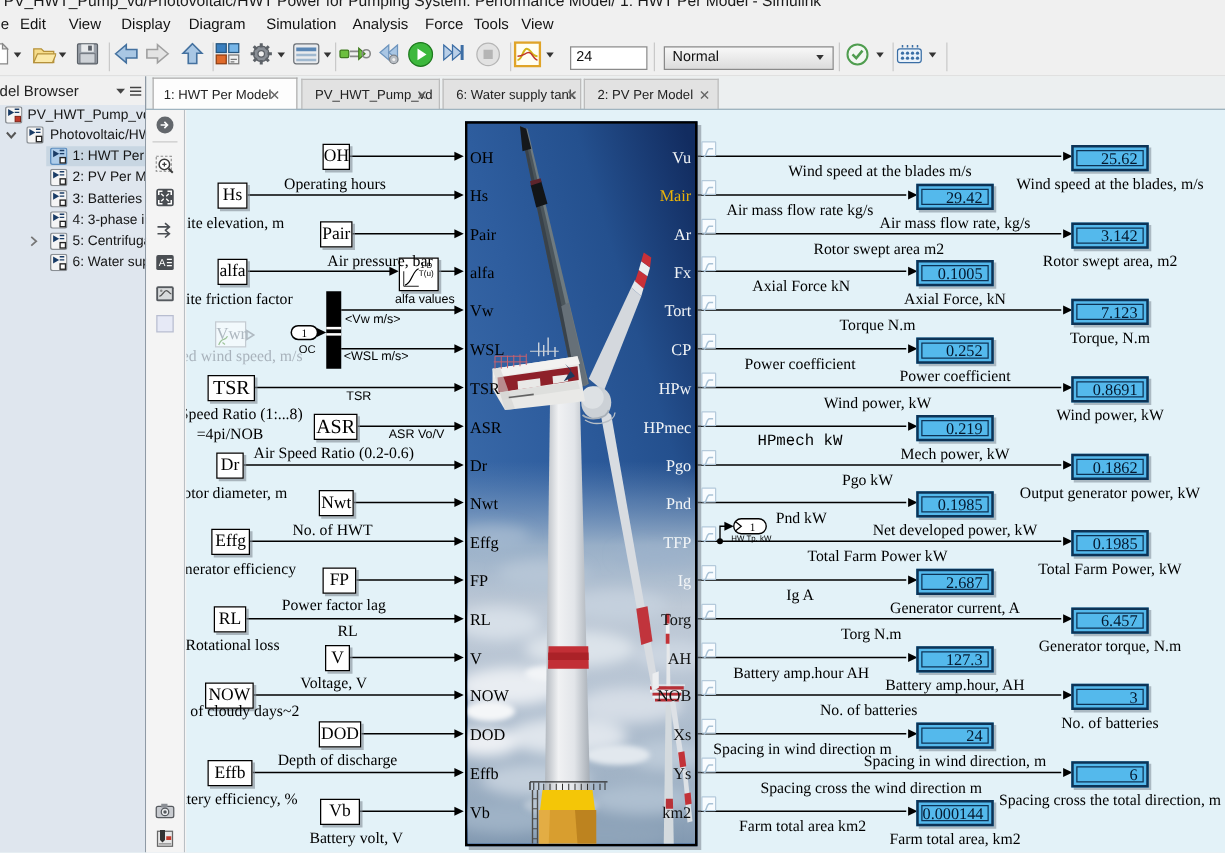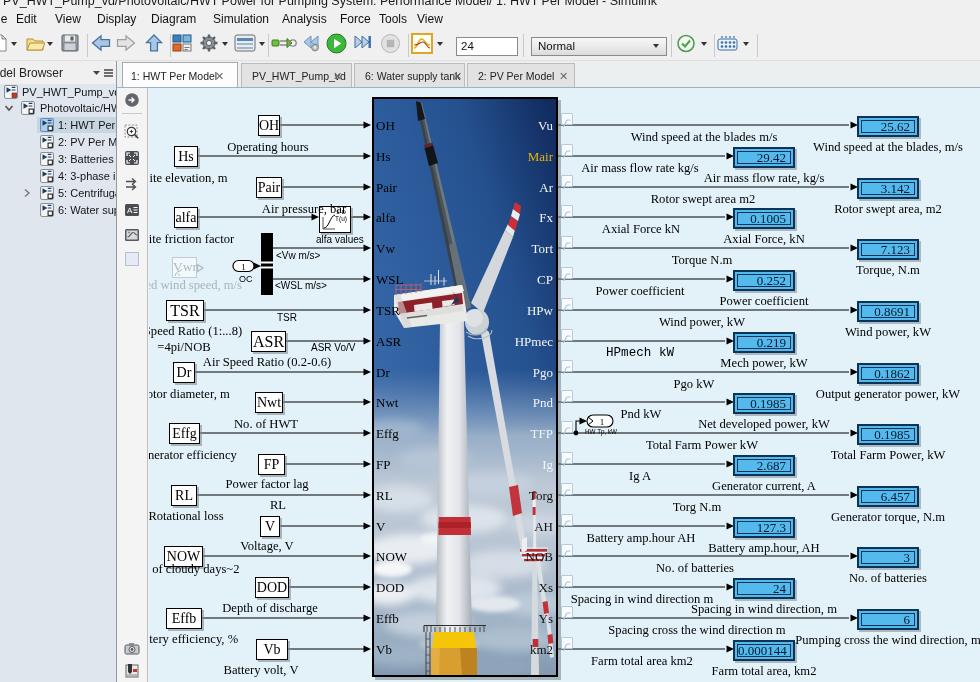--- a/index.html
+++ b/index.html
@@ -445,21 +445,21 @@
 <div class="anno" style="left:35px;top:299px;">Rotor diameter, m</div>
 <div class="anno" style="left:117px;top:329px;">No. of HWT</div>
 <div class="anno" style="left:36px;top:360px;">Generator efficiency</div>
 <div class="anno" style="left:118px;top:389px;">Power factor lag</div>
 <div class="anno" style="left:129px;top:410px;">RL</div>
 <div class="anno" style="left:37px;top:421px;">Rotational loss</div>
 <div class="anno" style="left:118px;top:451px;text-align:center;">Voltage, V</div>
 <div class="anno" style="left:36px;top:474px;">No. of cloudy days~2</div>
 <div class="anno" style="left:121px;top:513px;">Depth of discharge</div>
 <div class="anno" style="left:36px;top:544px;">Battery efficiency, %</div>
-<div class="anno" style="left:112px;top:575px;">Battery volt, V</div>
+<div class="anno" style="left:136px;top:575px;">Battery volt, V</div>
 <div class="sml" style="left:127px;top:162px;">&lt;Vw m/s&gt;</div>
 <div class="sml" style="left:126px;top:192px;">&lt;WSL m/s&gt;</div>
 <div class="sml" style="left:128px;top:224px;">TSR</div>
 <div class="sml" style="left:162px;top:254px;">ASR Vo/V</div>
 <div class="oc" style="left:90px;top:186px;">OC</div>
 <div class="sml6" style="left:436px;top:340px;">HW Tp, kW</div>
 <div class="abs" style="left:223px;top:9px;width:186px;height:580px;border:2px solid #000;box-shadow:3px 3px 0 rgba(120,130,140,.55);background:#2a5a9c;">
 <svg style="position:absolute;left:0;top:0" width="182" height="576" viewBox="0 0 182 576">
 <defs>
 <linearGradient id="sky" x1="95%" y1="0%" x2="10%" y2="80%">
@@ -764,14 +764,14 @@
 <div class="anno" style="left:739px;top:237px;">Wind power, kW</div>
 <div class="anno" style="left:615px;top:268px;">Mech power, kW</div>
 <div class="anno" style="left:739px;top:299px;">Output generator power, kW</div>
 <div class="anno" style="left:615px;top:329px;">Net developed power, kW</div>
 <div class="anno" style="left:739px;top:360px;">Total Farm Power, kW</div>
 <div class="anno" style="left:615px;top:391px;">Generator current, A</div>
 <div class="anno" style="left:739px;top:422px;">Generator torque, N.m</div>
 <div class="anno" style="left:615px;top:453px;">Battery amp.hour, AH</div>
 <div class="anno" style="left:739px;top:483px;">No. of batteries</div>
 <div class="anno" style="left:615px;top:514px;">Spacing in wind direction, m</div>
-<div class="anno" style="left:739px;top:545px;">Pumping cross the wind direction, m</div>
+<div class="anno" style="left:739px;top:545px;">Spacing cross the total direction, m</div>
 <div class="anno" style="left:615px;top:576px;">Farm total area, km2</div>
 </div>
 </body></html>

